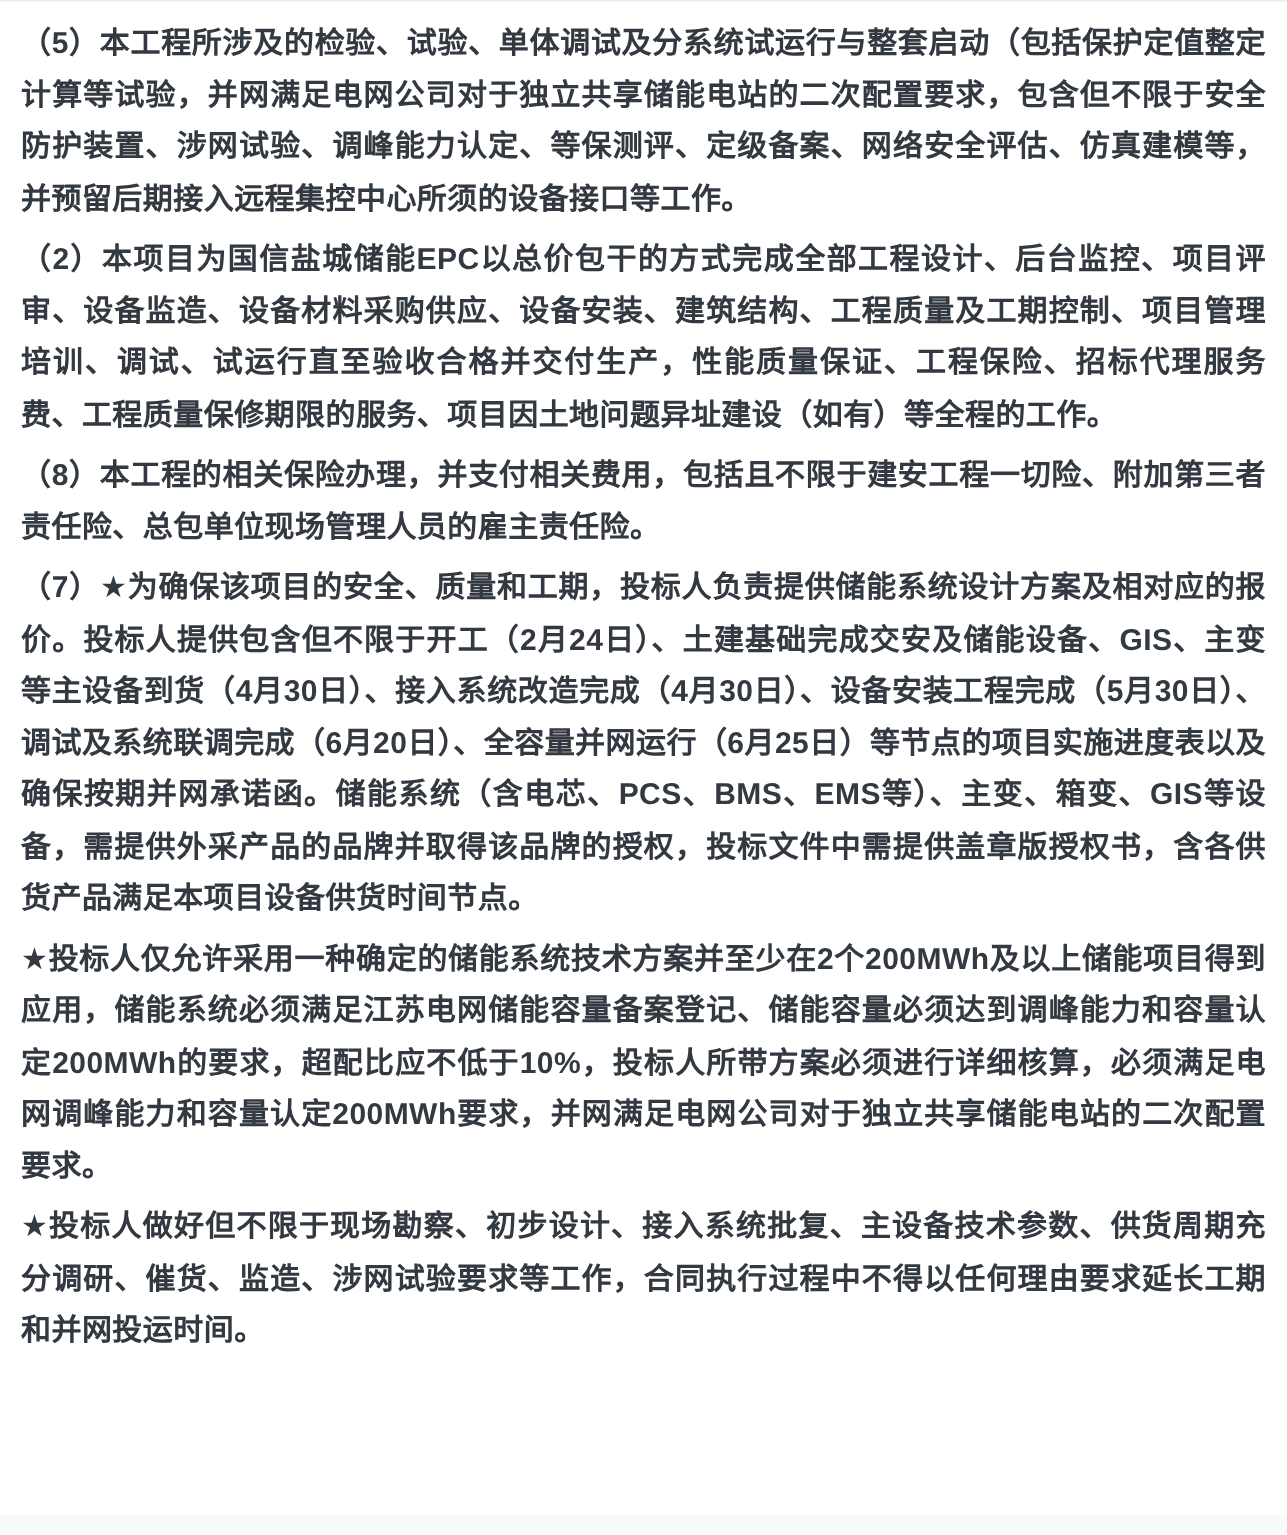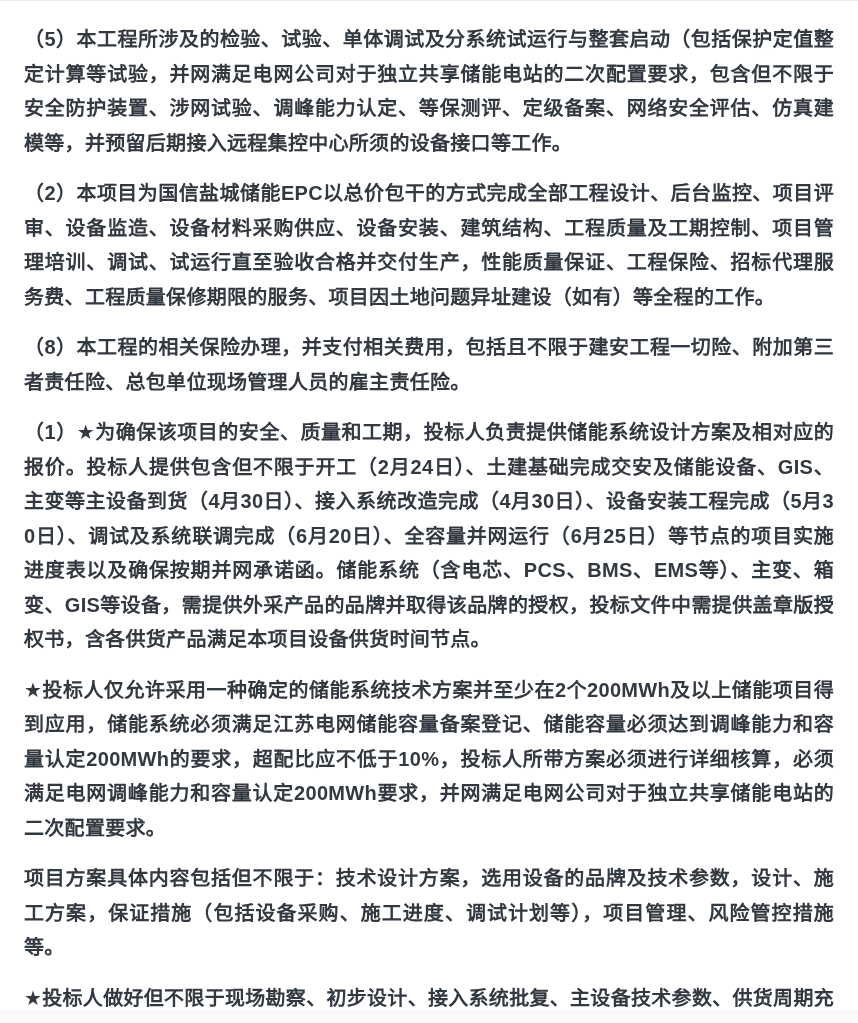--- a/index.html
+++ b/index.html
@@ -16,21 +16,21 @@
     font-family:"Liberation Sans","DejaVu Sans",sans-serif;
     position:relative;
     border-top:1px solid var(--hairline);
     box-sizing:border-box;
   }
   .doc-page{
     padding:5px 8px 0 8px;
     box-sizing:border-box;
   }
   .doc-page p{
-    margin:16px;
+    margin:6px;
     font-size:20px;
     font-weight:700;
     line-height:34.5px;
     color:var(--text-color);
     text-align:justify;
     letter-spacing:0.3px;
     word-break:break-all;
   }
   .bottom-strip{
     position:absolute;
@@ -39,20 +39,19 @@
     background:var(--strip-bg);
   }
 </style>
 </head>
 <body>
 
 <div class="doc-page">
   <p>（5）本工程所涉及的检验、试验、单体调试及分系统试运行与整套启动（包括保护定值整定计算等试验，并网满足电网公司对于独立共享储能电站的二次配置要求，包含但不限于安全防护装置、涉网试验、调峰能力认定、等保测评、定级备案、网络安全评估、仿真建模等，并预留后期接入远程集控中心所须的设备接口等工作。</p>
   <p>（2）本项目为国信盐城储能EPC以总价包干的方式完成全部工程设计、后台监控、项目评审、设备监造、设备材料采购供应、设备安装、建筑结构、工程质量及工期控制、项目管理培训、调试、试运行直至验收合格并交付生产，性能质量保证、工程保险、招标代理服务费、工程质量保修期限的服务、项目因土地问题异址建设（如有）等全程的工作。</p>
   <p>（8）本工程的相关保险办理，并支付相关费用，包括且不限于建安工程一切险、附加第三者责任险、总包单位现场管理人员的雇主责任险。</p>
-  <p>（1）★为确保该项目的安全、质量和工期，投标人负责提供储能系统设计方案及相对应的报价。投标人提供包含但不限于开工（2月24日）、土建基础完成交安及储能设备、GIS、主变等主设备到货（4月30日）、接入系统改造完成（4月30日）、设备安装工程完成（5月30日）、调试及系统联调完成（6月20日）、全容量并网运行（6月25日）等节点的项目实施进度表以及确保按期并网承诺函。储能系统（含电芯、PCS、BMS、EMS等）、主变、箱变、GIS等设备，需提供外采产品的品牌并取得该品牌的授权，投标文件中需提供盖章版授权书，含各供货产品满足本项目设备供货时间节点。</p>
+  <p>（7）★为确保该项目的安全、质量和工期，投标人负责提供储能系统设计方案及相对应的报价。投标人提供包含但不限于开工（2月24日）、土建基础完成交安及储能设备、GIS、主变等主设备到货（4月30日）、接入系统改造完成（4月30日）、设备安装工程完成（5月30日）、调试及系统联调完成（6月20日）、全容量并网运行（6月25日）等节点的项目实施进度表以及确保按期并网承诺函。储能系统（含电芯、PCS、BMS、EMS等）、主变、箱变、GIS等设备，需提供外采产品的品牌并取得该品牌的授权，投标文件中需提供盖章版授权书，含各供货产品满足本项目设备供货时间节点。</p>
   <p>★投标人仅允许采用一种确定的储能系统技术方案并至少在2个200MWh及以上储能项目得到应用，储能系统必须满足江苏电网储能容量备案登记、储能容量必须达到调峰能力和容量认定200MWh的要求，超配比应不低于10%，投标人所带方案必须进行详细核算，必须满足电网调峰能力和容量认定200MWh要求，并网满足电网公司对于独立共享储能电站的二次配置要求。</p>
-  <p>项目方案具体内容包括但不限于：技术设计方案，选用设备的品牌及技术参数，设计、施工方案，保证措施（包括设备采购、施工进度、调试计划等），项目管理、风险管控措施等。</p>
   <p>★投标人做好但不限于现场勘察、初步设计、接入系统批复、主设备技术参数、供货周期充分调研、催货、监造、涉网试验要求等工作，合同执行过程中不得以任何理由要求延长工期和并网投运时间。</p>
 
 </div>
 
 <div class="bottom-strip"></div>
 
 </body></html>

